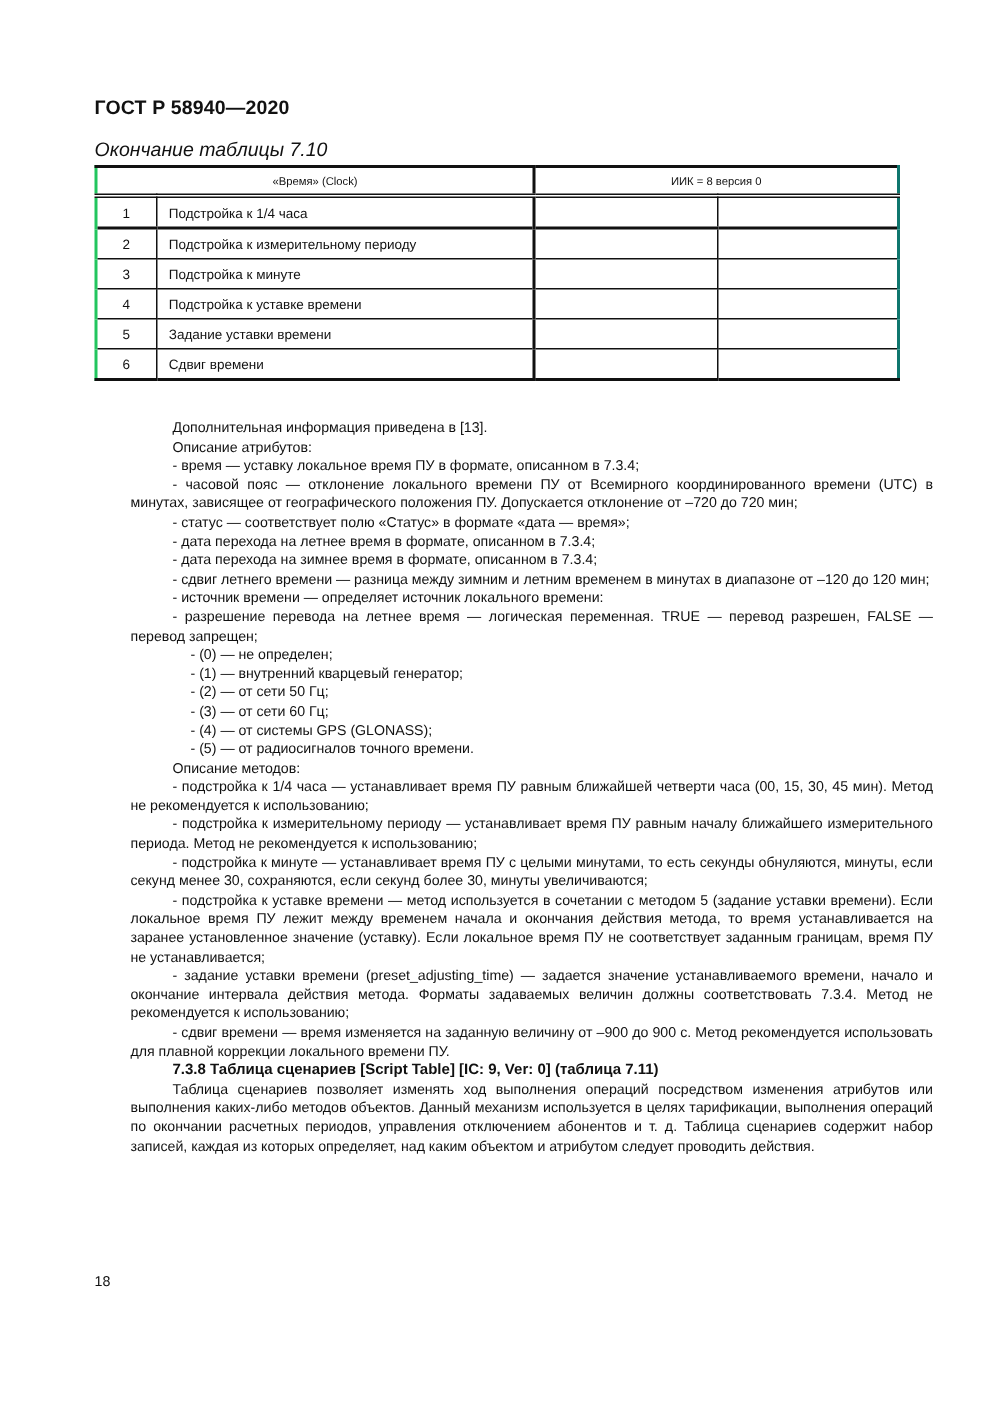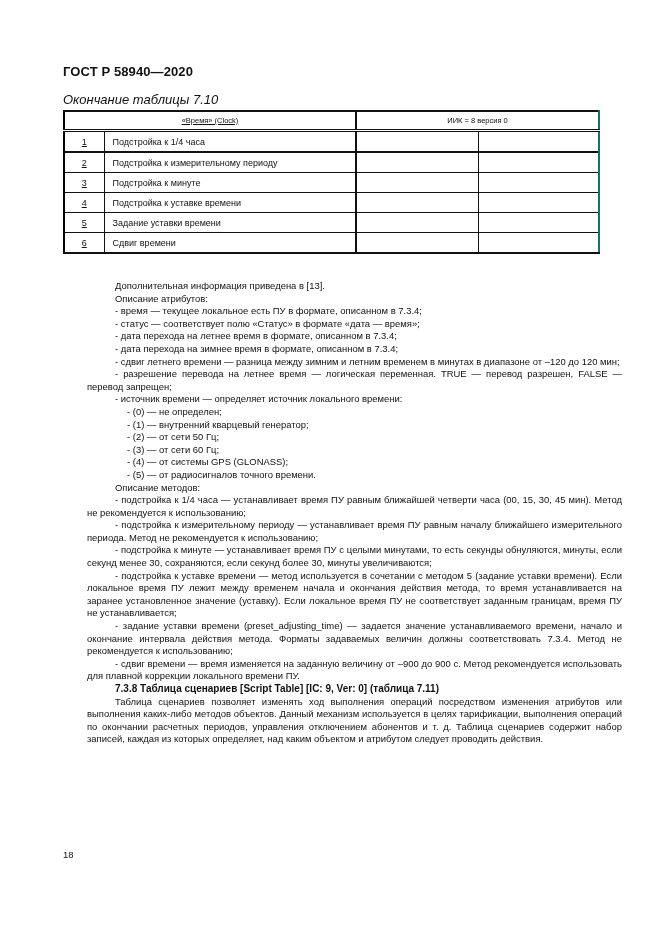--- a/index.html
+++ b/index.html
@@ -19,21 +19,21 @@
       position: absolute; left: 63px; top: 110px;
       width: 535px; border-collapse: collapse;
       font-size: 9px; table-layout: fixed;
     }
     table.t td {
       border: 1px solid #111; height: 19px; padding: 0 8px; vertical-align: middle;
     }
     table.t tr.head td { height: 17px; font-size: 7.5px; text-align: center; border-top: 2px solid #111; border-bottom: 3px double #111; }
     table.t td.num { text-align: center; }
     table.t td.method { border-right: 2px solid #111; }
-    table.t td.firstcol { border-left: 2px solid #000000; text-decoration: underline; }
+    table.t td.firstcol { border-left: 2px solid #22c55e; }
     table.t td.lastcol { border-right: 2px solid #0f766e; }
     table.t tr.mh td { font-weight: bold; border-bottom: 2px solid #111; }
     table.t tr.last td { border-bottom: 2px solid #111; }
     table.t tr.r2 td { border-top: 2px solid #111; }
     .body {
       position: absolute; left: 63px; top: 280px; width: 535px;
       font-size: 9.45px; line-height: 12.6px; text-align: justify; margin-left: 24px;
     }
     .body p { margin: 0; }
     .ind { text-indent: 28px; }
@@ -94,27 +94,28 @@
     <td class="method">Сдвиг времени</td>
     <td></td>
     <td class="lastcol"></td>
   </tr>
 </tbody>
   </table>
 
 <div class="body">
   <p class="ind">Дополнительная информация приведена в [13].</p>
   <p class="ind">Описание атрибутов:</p>
-  <p class="ind">- время — текущее локальное есть ПУ в формате, описанном в 7.3.4;</p>
+  <p class="ind">- время — уставку локальное время ПУ в формате, описанном в 7.3.4;</p>
+  <p class="ind">- часовой пояс — отклонение локального времени ПУ от Всемирного координированного времени (UTC) в минутах, зависящее от географического положения ПУ. Допускается отклонение от –720 до 720 мин;</p>
   <p class="ind">- статус — соответствует полю «Статус» в формате «дата — время»;</p>
   <p class="ind">- дата перехода на летнее время в формате, описанном в 7.3.4;</p>
   <p class="ind">- дата перехода на зимнее время в формате, описанном в 7.3.4;</p>
   <p class="ind">- сдвиг летнего времени — разница между зимним и летним временем в минутах в диапазоне от –120 до 120 мин;</p>
+  <p class="ind">- источник времени — определяет источник локального времени:</p>
   <p class="ind">- разрешение перевода на летнее время — логическая переменная. TRUE — перевод разрешен, FALSE — перевод запрещен;</p>
-  <p class="ind">- источник времени — определяет источник локального времени:</p>
   <p class="ind2">- (0) — не определен;</p>
   <p class="ind2">- (1) — внутренний кварцевый генератор;</p>
   <p class="ind2">- (2) — от сети 50 Гц;</p>
   <p class="ind2">- (3) — от сети 60 Гц;</p>
   <p class="ind2">- (4) — от системы GPS (GLONASS);</p>
   <p class="ind2">- (5) — от радиосигналов точного времени.</p>
   <p class="ind">Описание методов:</p>
   <p class="ind">- подстройка к 1/4 часа — устанавливает время ПУ равным ближайшей четверти часа (00, 15, 30, 45 мин). Метод не рекомендуется к использованию;</p>
   <p class="ind">- подстройка к измерительному периоду — устанавливает время ПУ равным началу ближайшего измерительного периода. Метод не рекомендуется к использованию;</p>
   <p class="ind">- подстройка к минуте — устанавливает время ПУ с целыми минутами, то есть секунды обнуляются, минуты, если секунд менее 30, сохраняются, если секунд более 30, минуты увеличиваются;</p>

